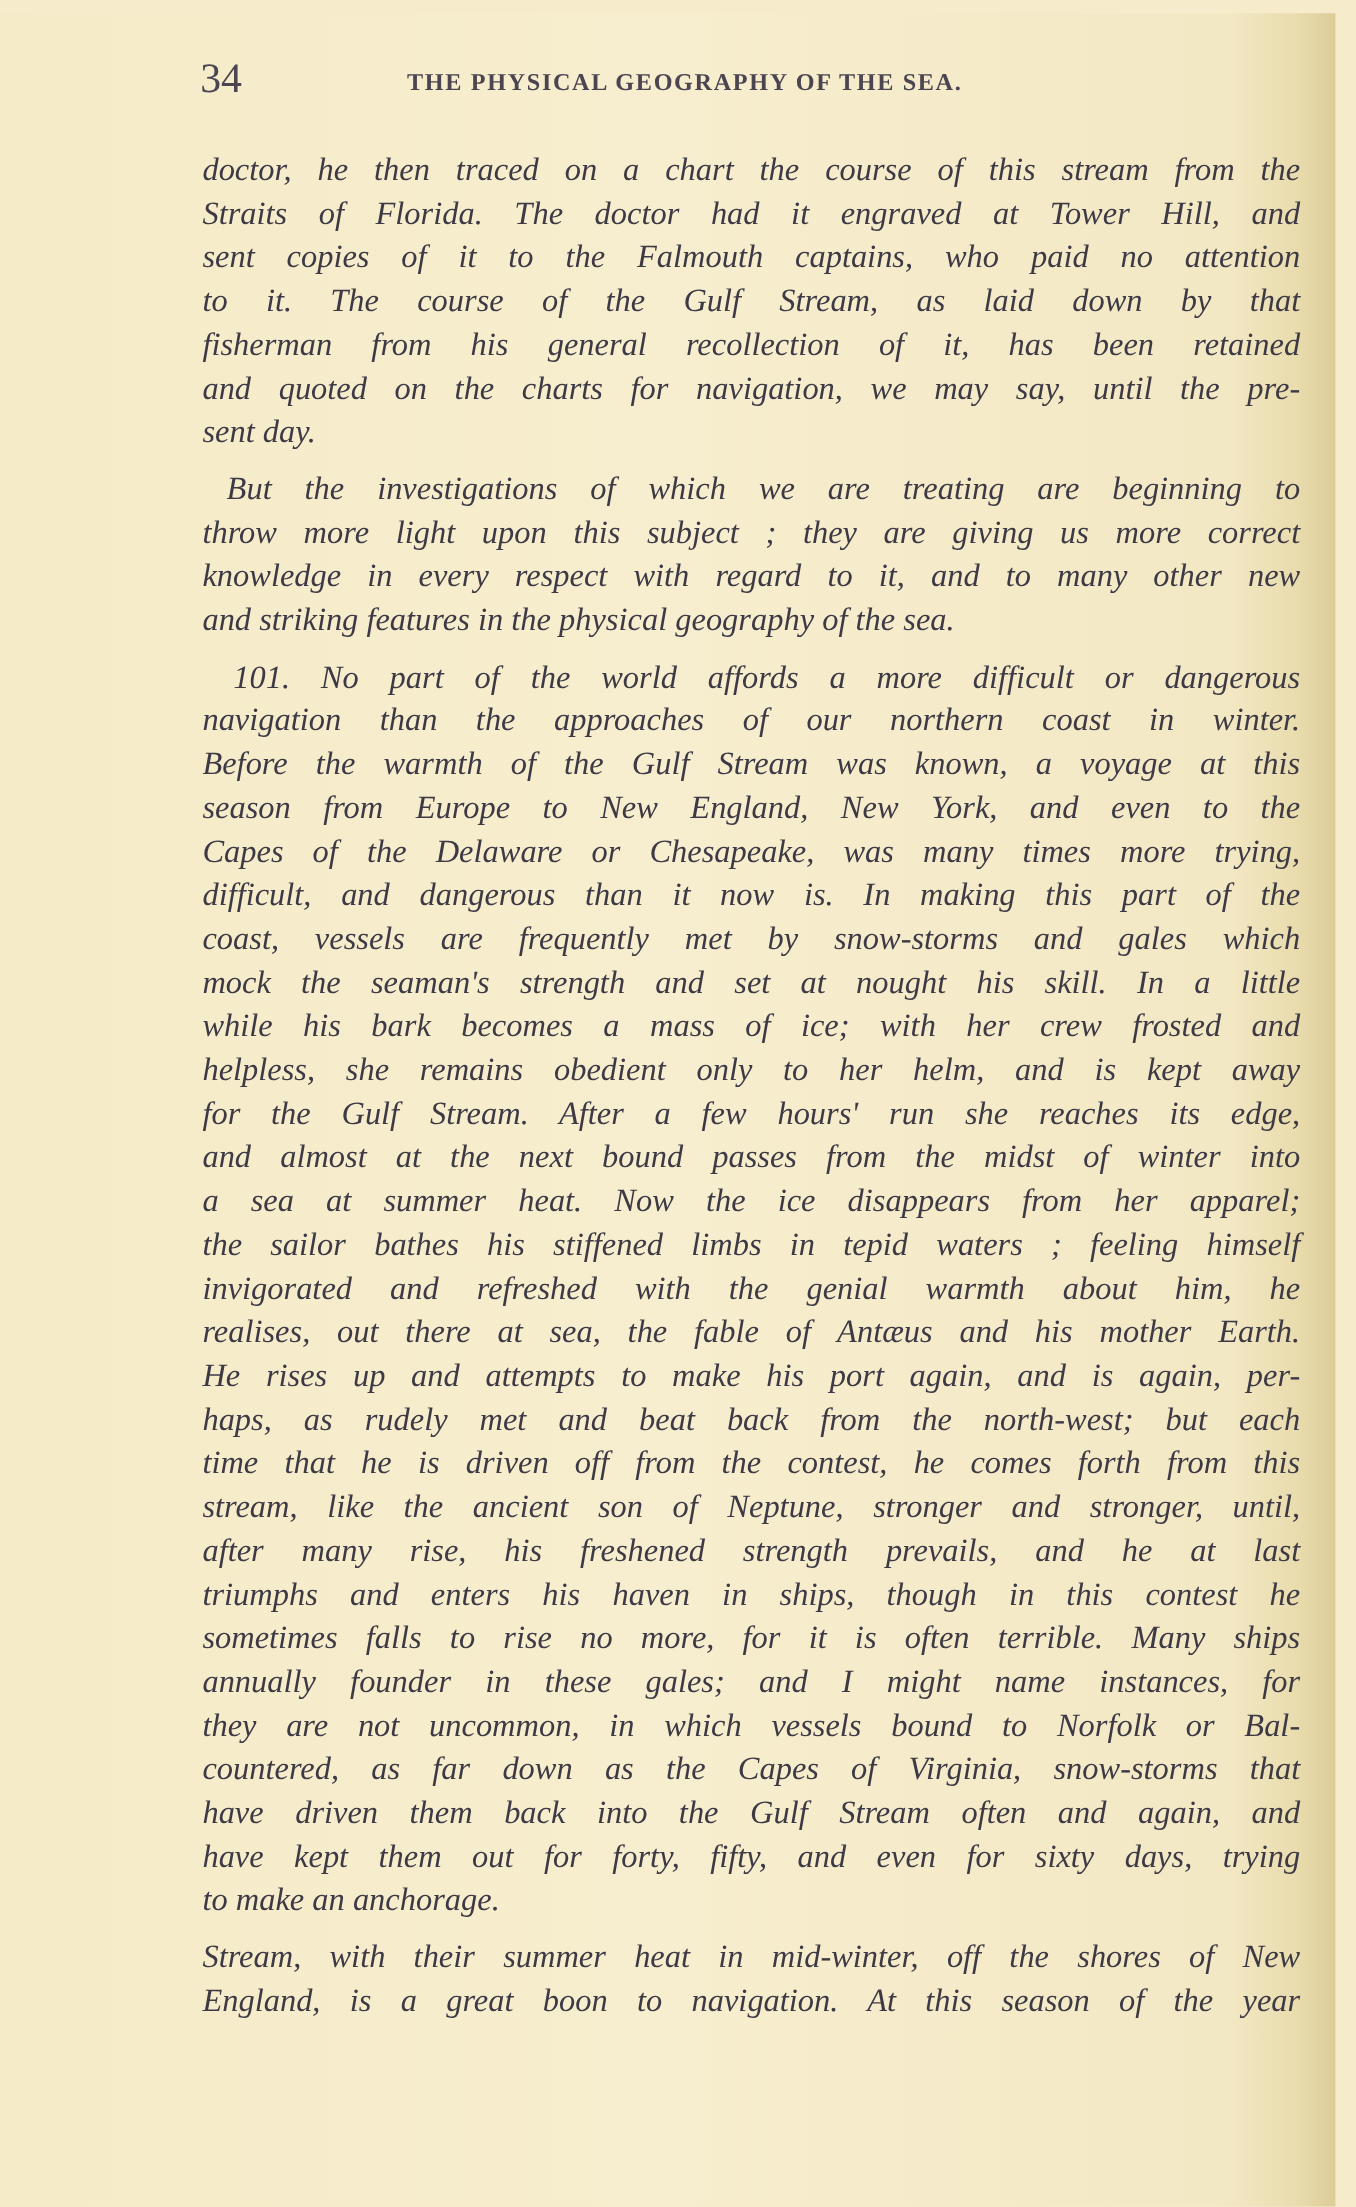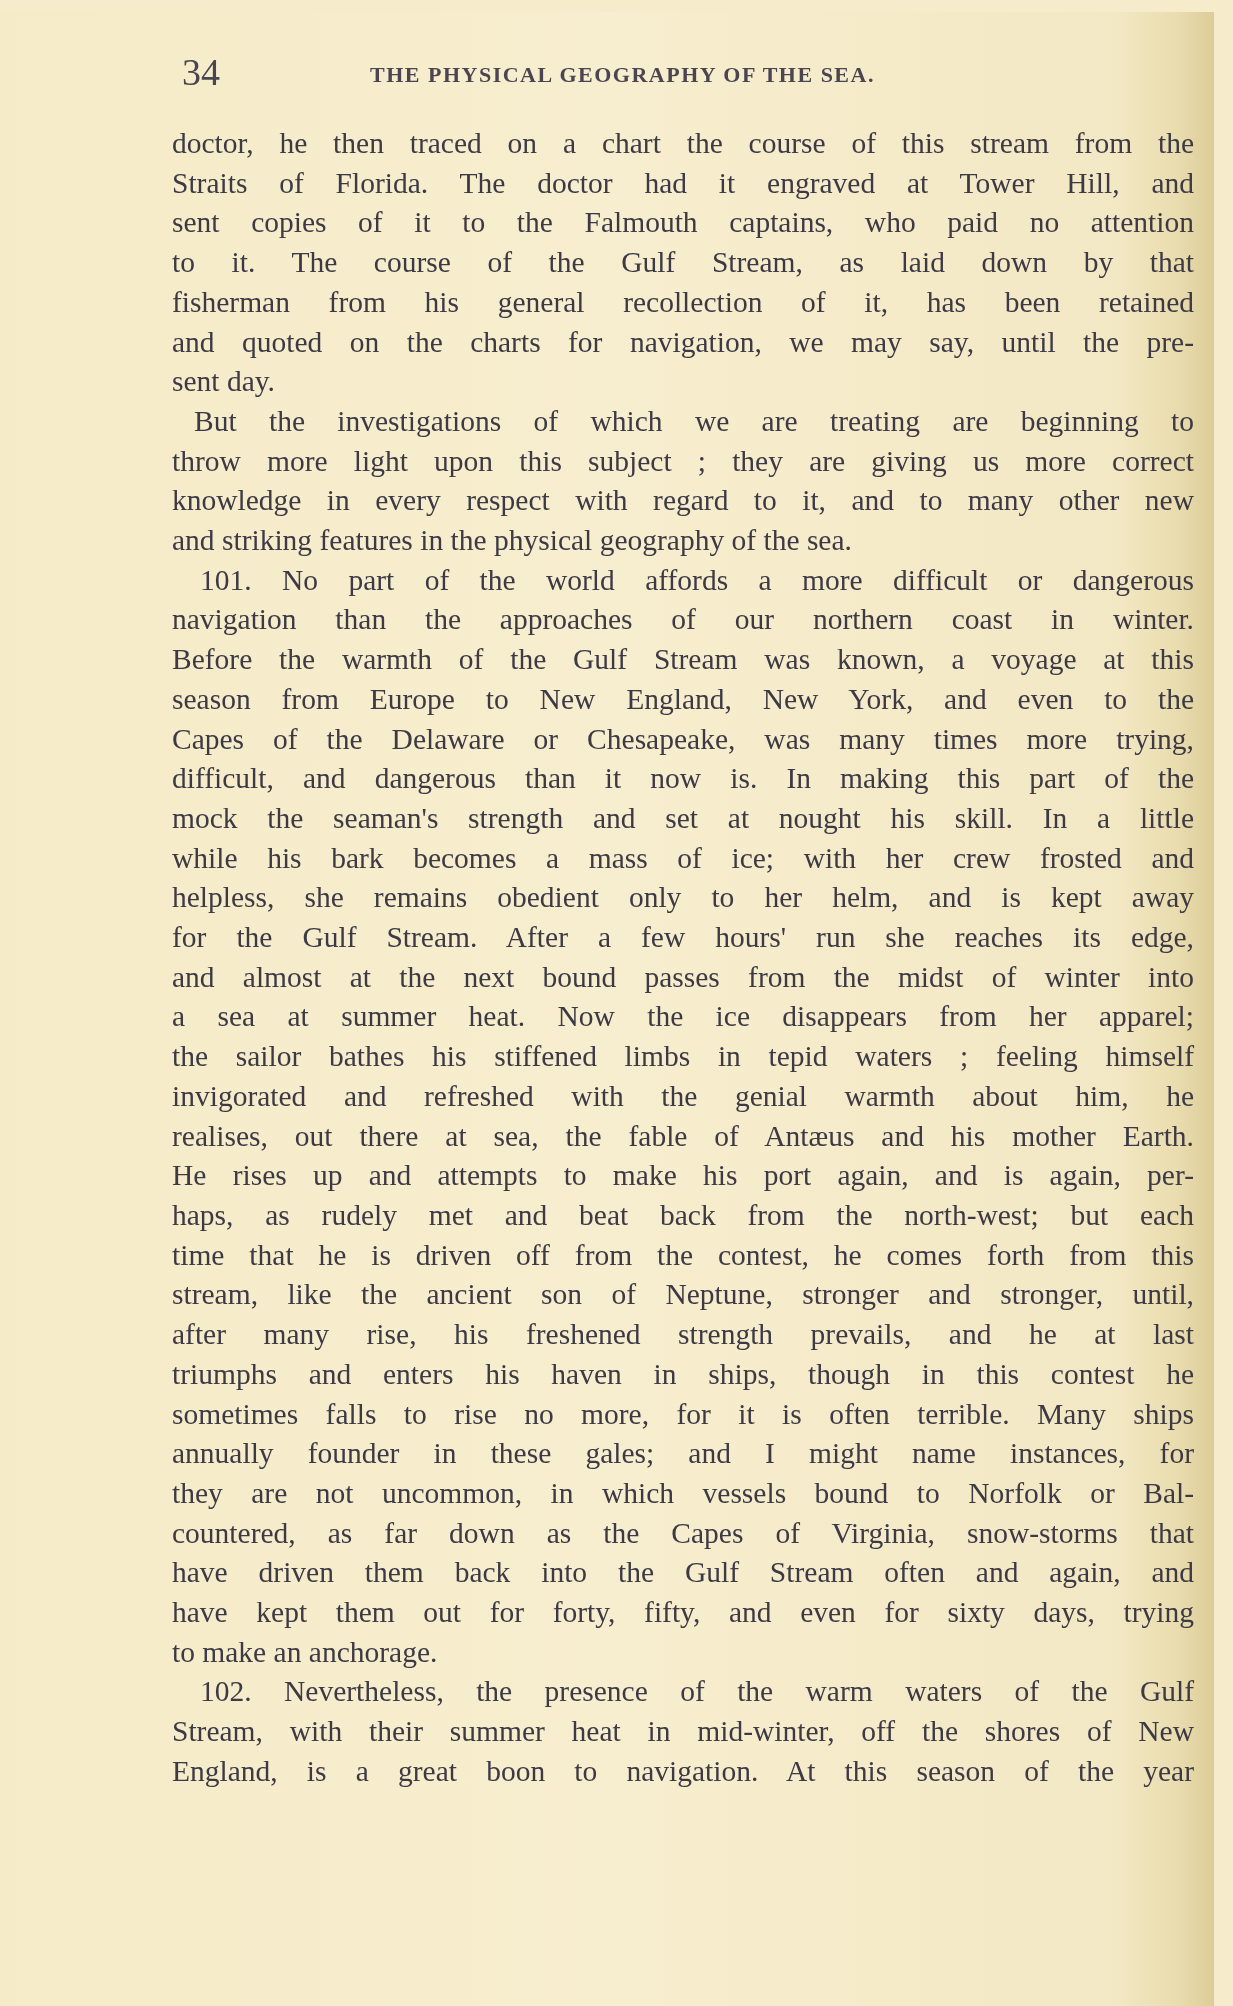--- a/index.html
+++ b/index.html
@@ -20,21 +20,21 @@
       position: absolute; left: 0; top: 0; font-size: 38px; font-weight: normal;
     }
     .running-title {
       position: absolute; left: 188px; top: 12px; font-size: 22px; font-weight: bold; letter-spacing: 1.5px;
     }
     .body-text {
       position: absolute; top: 112px; left: 172px; width: 1022px;
       font-family: "Liberation Serif", serif; color: #3d3a45;
       font-size: 29.5px; line-height: 39.7px; text-align: justify;
     }
-    .para { margin: 0; text-indent: 0; }
+    .para { margin: 12px; text-indent: 0; font-style: italic; }
     .line { display: block; text-align: justify; text-align-last: justify; white-space: nowrap; }
     .line.last { text-align-last: left; }
   </style>
 </head>
 <body>
 
 <div class="page">
   <div class="header">
     <span class="page-number">34</span>
     <span class="running-title">THE PHYSICAL GEOGRAPHY OF THE SEA.</span>
@@ -56,20 +56,21 @@
       <span class="line">knowledge in every respect with regard to it, and to many other new</span>
       <span class="line last">and striking features in the physical geography of the sea.</span>
     </div>
     <div class="para">
       <span class="line" style="padding-left:28px">101. No part of the world affords a more difficult or dangerous</span>
       <span class="line">navigation than the approaches of our northern coast in winter.</span>
       <span class="line">Before the warmth of the Gulf Stream was known, a voyage at this</span>
       <span class="line">season from Europe to New England, New York, and even to the</span>
       <span class="line">Capes of the Delaware or Chesapeake, was many times more trying,</span>
       <span class="line">difficult, and dangerous than it now is. In making this part of the</span>
+      <span class="line">coast, vessels are frequently met by snow-storms and gales which</span>
       <span class="line">mock the seaman's strength and set at nought his skill. In a little</span>
       <span class="line">while his bark becomes a mass of ice; with her crew frosted and</span>
       <span class="line">helpless, she remains obedient only to her helm, and is kept away</span>
       <span class="line">for the Gulf Stream. After a few hours' run she reaches its edge,</span>
       <span class="line">and almost at the next bound passes from the midst of winter into</span>
       <span class="line">a sea at summer heat. Now the ice disappears from her apparel;</span>
       <span class="line">the sailor bathes his stiffened limbs in tepid waters ; feeling himself</span>
       <span class="line">invigorated and refreshed with the genial warmth about him, he</span>
       <span class="line">realises, out there at sea, the fable of Antæus and his mother Earth.</span>
       <span class="line">He rises up and attempts to make his port again, and is again, per-</span>
@@ -80,18 +81,17 @@
       <span class="line">triumphs and enters his haven in ships, though in this contest he</span>
       <span class="line">sometimes falls to rise no more, for it is often terrible. Many ships</span>
       <span class="line">annually founder in these gales; and I might name instances, for</span>
       <span class="line">they are not uncommon, in which vessels bound to Norfolk or Bal-</span>
       <span class="line">countered, as far down as the Capes of Virginia, snow-storms that</span>
       <span class="line">have driven them back into the Gulf Stream often and again, and</span>
       <span class="line">have kept them out for forty, fifty, and even for sixty days, trying</span>
       <span class="line last">to make an anchorage.</span>
     </div>
     <div class="para">
-      <span class="line" style="padding-left:28px">102. Nevertheless, the presence of the warm waters of the Gulf</span>
       <span class="line">Stream, with their summer heat in mid-winter, off the shores of New</span>
       <span class="line">England, is a great boon to navigation. At this season of the year</span>
     </div>
   </div>
 </div>
 
 </body></html>

